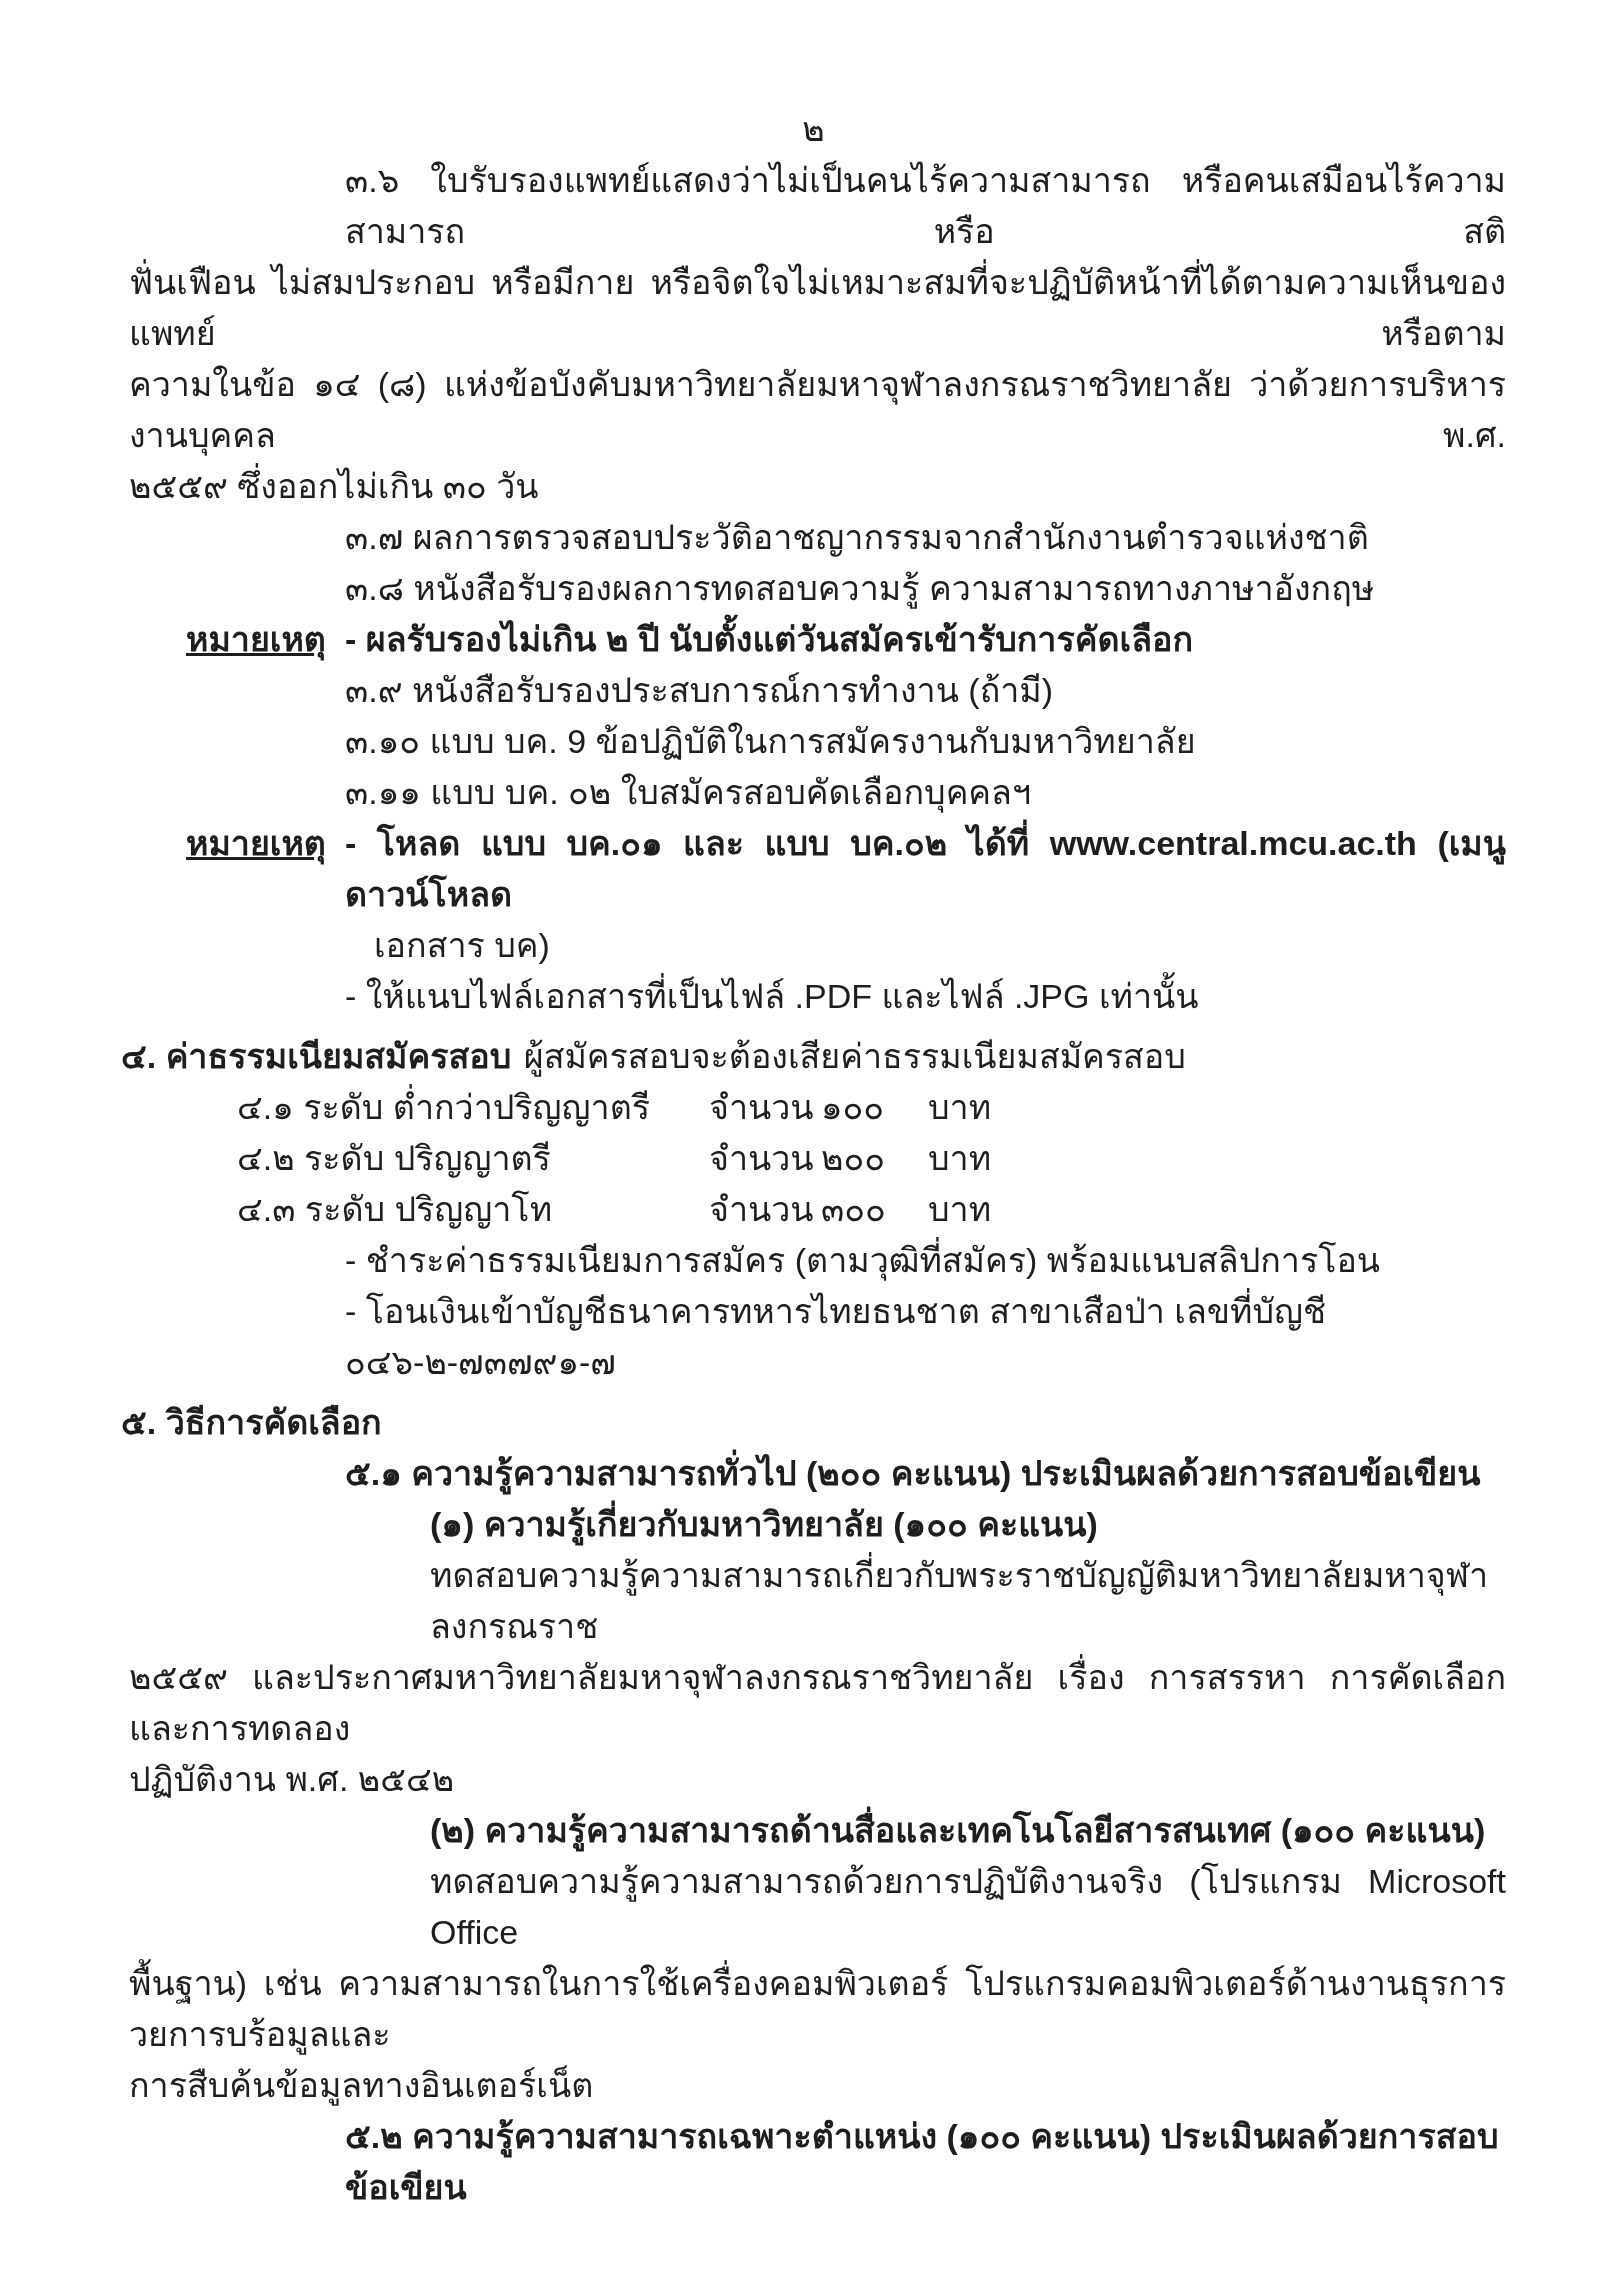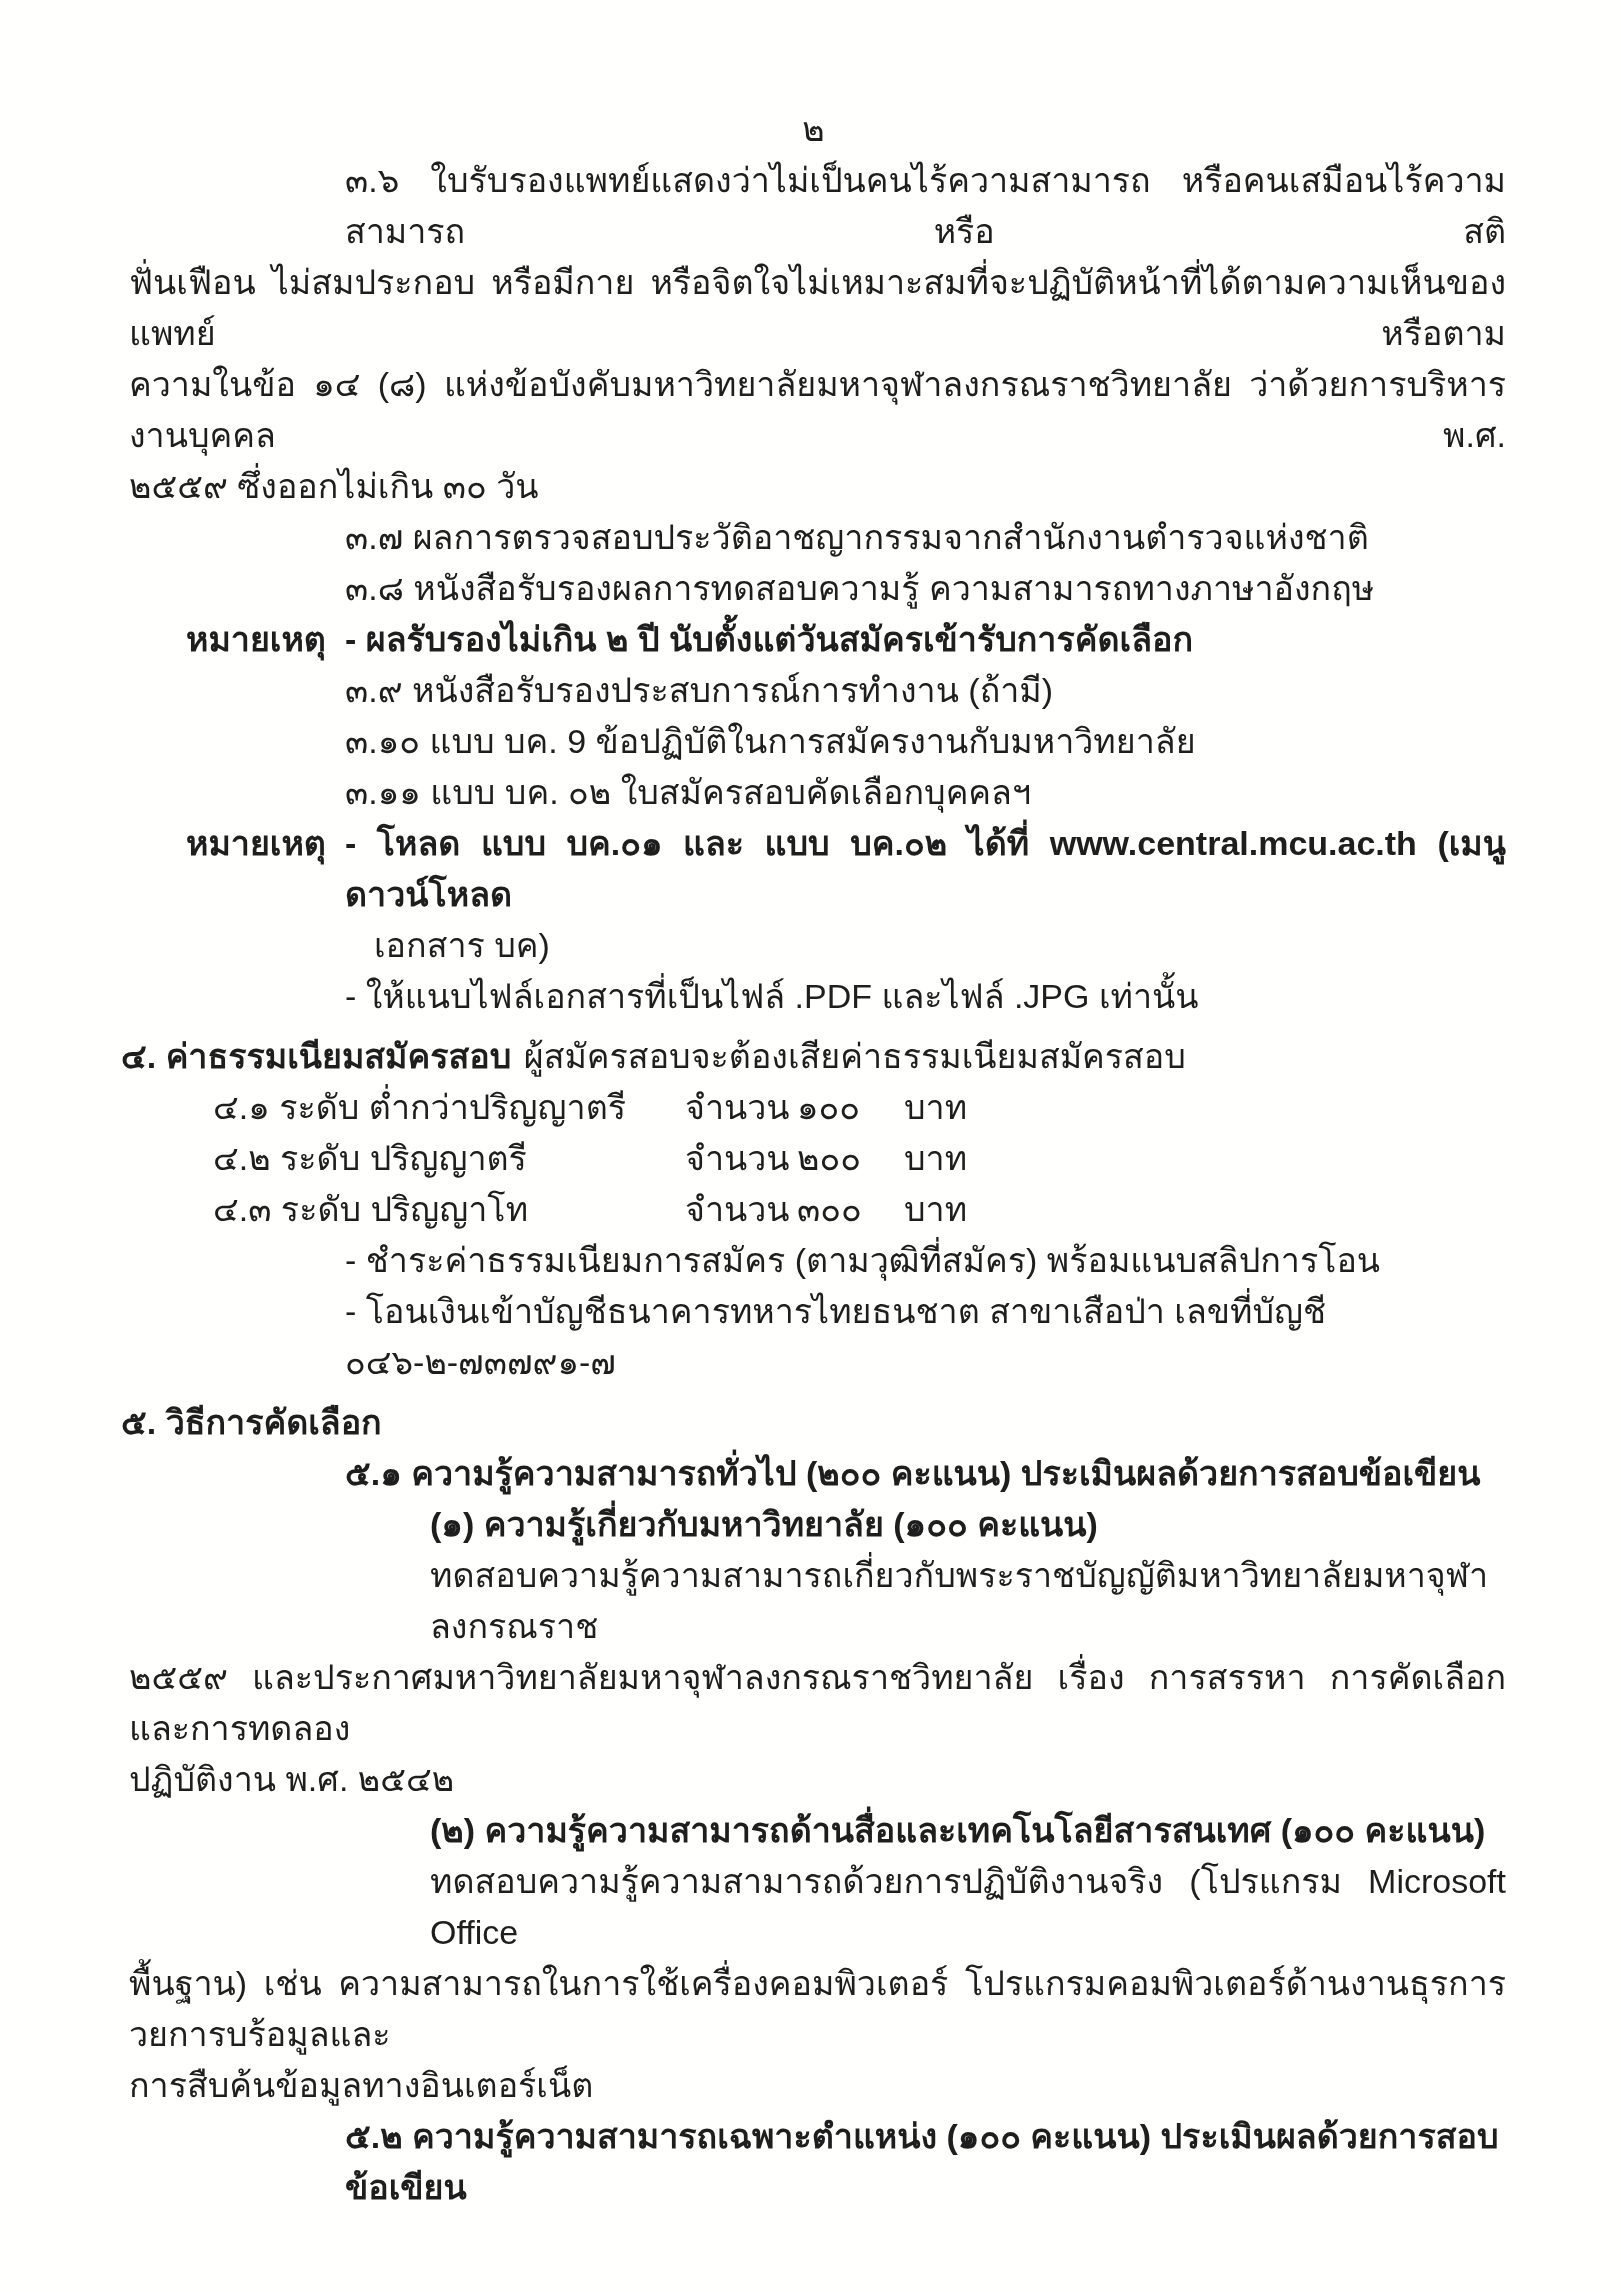--- a/index.html
+++ b/index.html
@@ -25,24 +25,24 @@
   .center { text-align: center; }
   .b { font-weight: bold; }
   .j { text-align: justify; text-align-last: justify; }
   .sec { margin-top: 9px; }
   .i0 { margin-left: 8px; }
   .i2 { }
   .i3 { margin-left: 224px; }
   .i4 { margin-left: 253px; }
   .i5 { margin-left: 309px; }
   .note { display: flex; margin-left: 65px; }
-  .note .note-label { flex: 0 0 159px; font-weight: bold; }
+  .note .note-label { flex: 0 0 159px; font-weight: bold; text-decoration: underline; }
   .note .note-text { flex: 1 1 auto; font-weight: bold; }
   .note .note-text.j { text-align: justify; text-align-last: justify; }
-  .fee { display: flex; margin-left: 92px; }
+  .fee { display: flex; margin-left: 116px; }
   .fee .fee-item { flex: 0 0 472px; }
   .fee .fee-qty { flex: 0 0 112px; }
   .fee .fee-amount { flex: 0 0 107px; }
   .fee .fee-unit { flex: 0 0 auto; }
   .heading-rest { margin-left: 12.5px; }
 </style>
 </head>
 <body>
 
 <div class="page">

